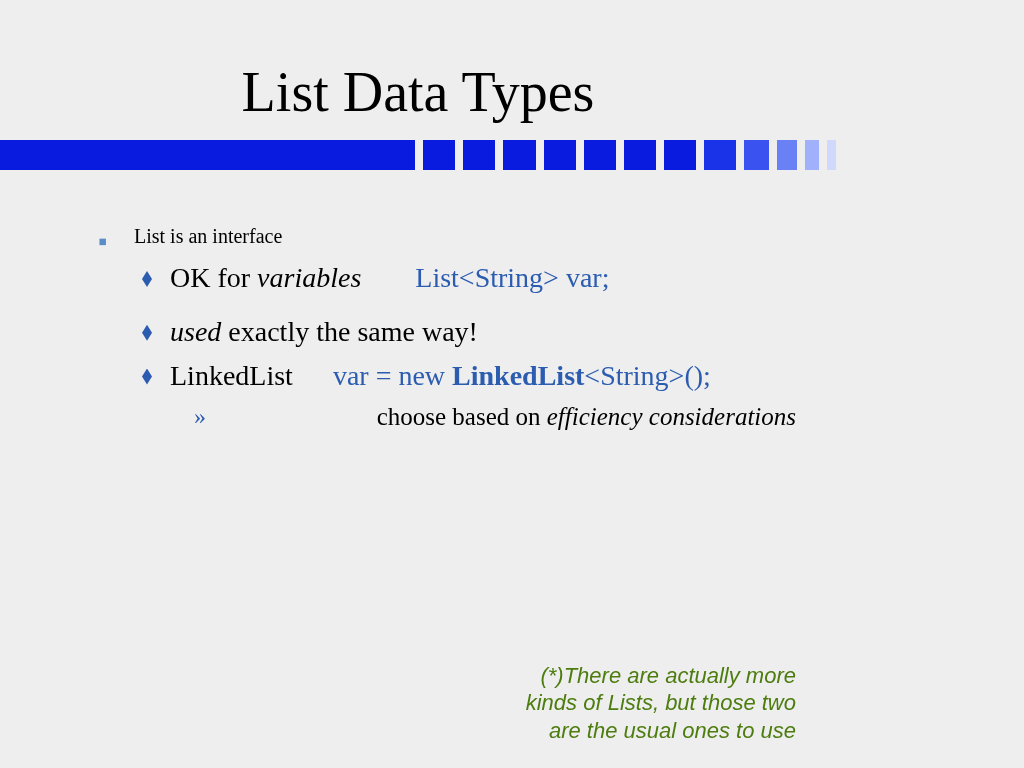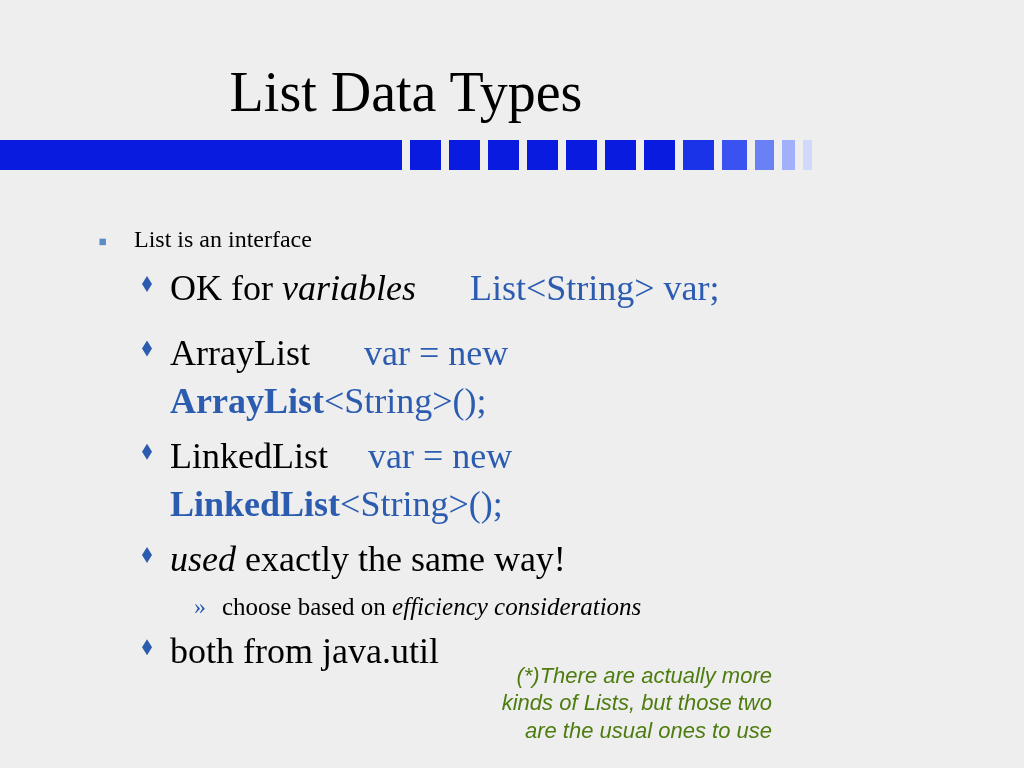--- a/index.html
+++ b/index.html
@@ -9,20 +9,21 @@
     height: 768px;
     background: #eeeeee;
     font-family: "Times New Roman", Times, serif;
     color: #000;
     overflow: hidden;
   }
   .slide {
     position: relative;
     width: 812px;
     height: 768px;
+    padding-left: 24px;
   }
   .title {
     position: absolute;
     top: 60px;
     left: 0;
     right: 0;
     text-align: center;
     font-size: 56px;
     font-weight: 400;
   }
@@ -44,36 +45,36 @@
     margin-left: 8px;
   }
   .content {
     position: absolute;
     top: 224px;
     left: 98px;
     right: 40px;
   }
   .l1 {
     position: relative;
-    font-size: 24px;
+    font-size: 20px;
     line-height: 1.25;
     margin: 0 0 10px 0;
     padding-left: 36px;
   }
   .l1::before {
     content: "▪";
     position: absolute;
     left: 0;
     top: 2px;
     color: #5a8cc7;
     font-size: 26px;
   }
   .l2 {
     position: relative;
-    font-size: 36px;
+    font-size: 28px;
     line-height: 1.35;
     margin: 0 0 6px 0;
     padding-left: 36px;
     margin-left: 36px;
   }
   .l2::before {
     content: "";
     position: absolute;
     left: 8px;
     top: 12px;
@@ -83,20 +84,21 @@
     transform: rotate(0deg);
     clip-path: polygon(50% 0, 100% 50%, 50% 100%, 0 50%);
   }
   .l3 {
     position: relative;
     font-size: 25px;
     line-height: 1.35;
     margin: 0 0 4px 0;
     padding-left: 28px;
     margin-left: 96px;
+    text-align: right;
   }
   .l3::before {
     content: "»";
     position: absolute;
     left: 0;
     top: 0;
     color: #2b5cb0;
     font-size: 24px;
   }
   .l4 {
@@ -165,36 +167,32 @@
     <div class="l1">List is an interface</div>
 
     <div class="l2">
       <span>OK for </span><span class="ital">variables</span><span class="tab" style="width:54px"></span><span class="blue">List&lt;String&gt; var;</span>
     </div>
 
 
     <div style="height:10px"></div>
 
 
+
     <div class="l2">
-      <span>ArrayList</span><span class="tab" style="width:54px"></span><span class="blue"><span>var = new </span><span class="bold">ArrayList</span><span>&lt;String&gt;();</span></span>
+      <span class="ital">used</span><span> exactly the same way!</span>
     </div>
 
     <div class="l2">
       <span>LinkedList</span><span class="tab" style="width:40px"></span><span class="blue"><span>var = new </span><span class="bold">LinkedList</span><span>&lt;String&gt;();</span></span>
-    </div>
-
-    <div class="l2">
-      <span class="ital">used</span><span> exactly the same way!</span>
     </div>
 
     <div class="l3">
       <span>choose based on </span><span class="ital">efficiency considerations</span>
     </div>
 
 
-    <div class="l2">both from java.util</div>
 
   </div>
 
   <div class="footnote">(*)There are actually more kinds of Lists, but those two are the usual ones to use</div>
 
 </div>
 
 </body></html>

